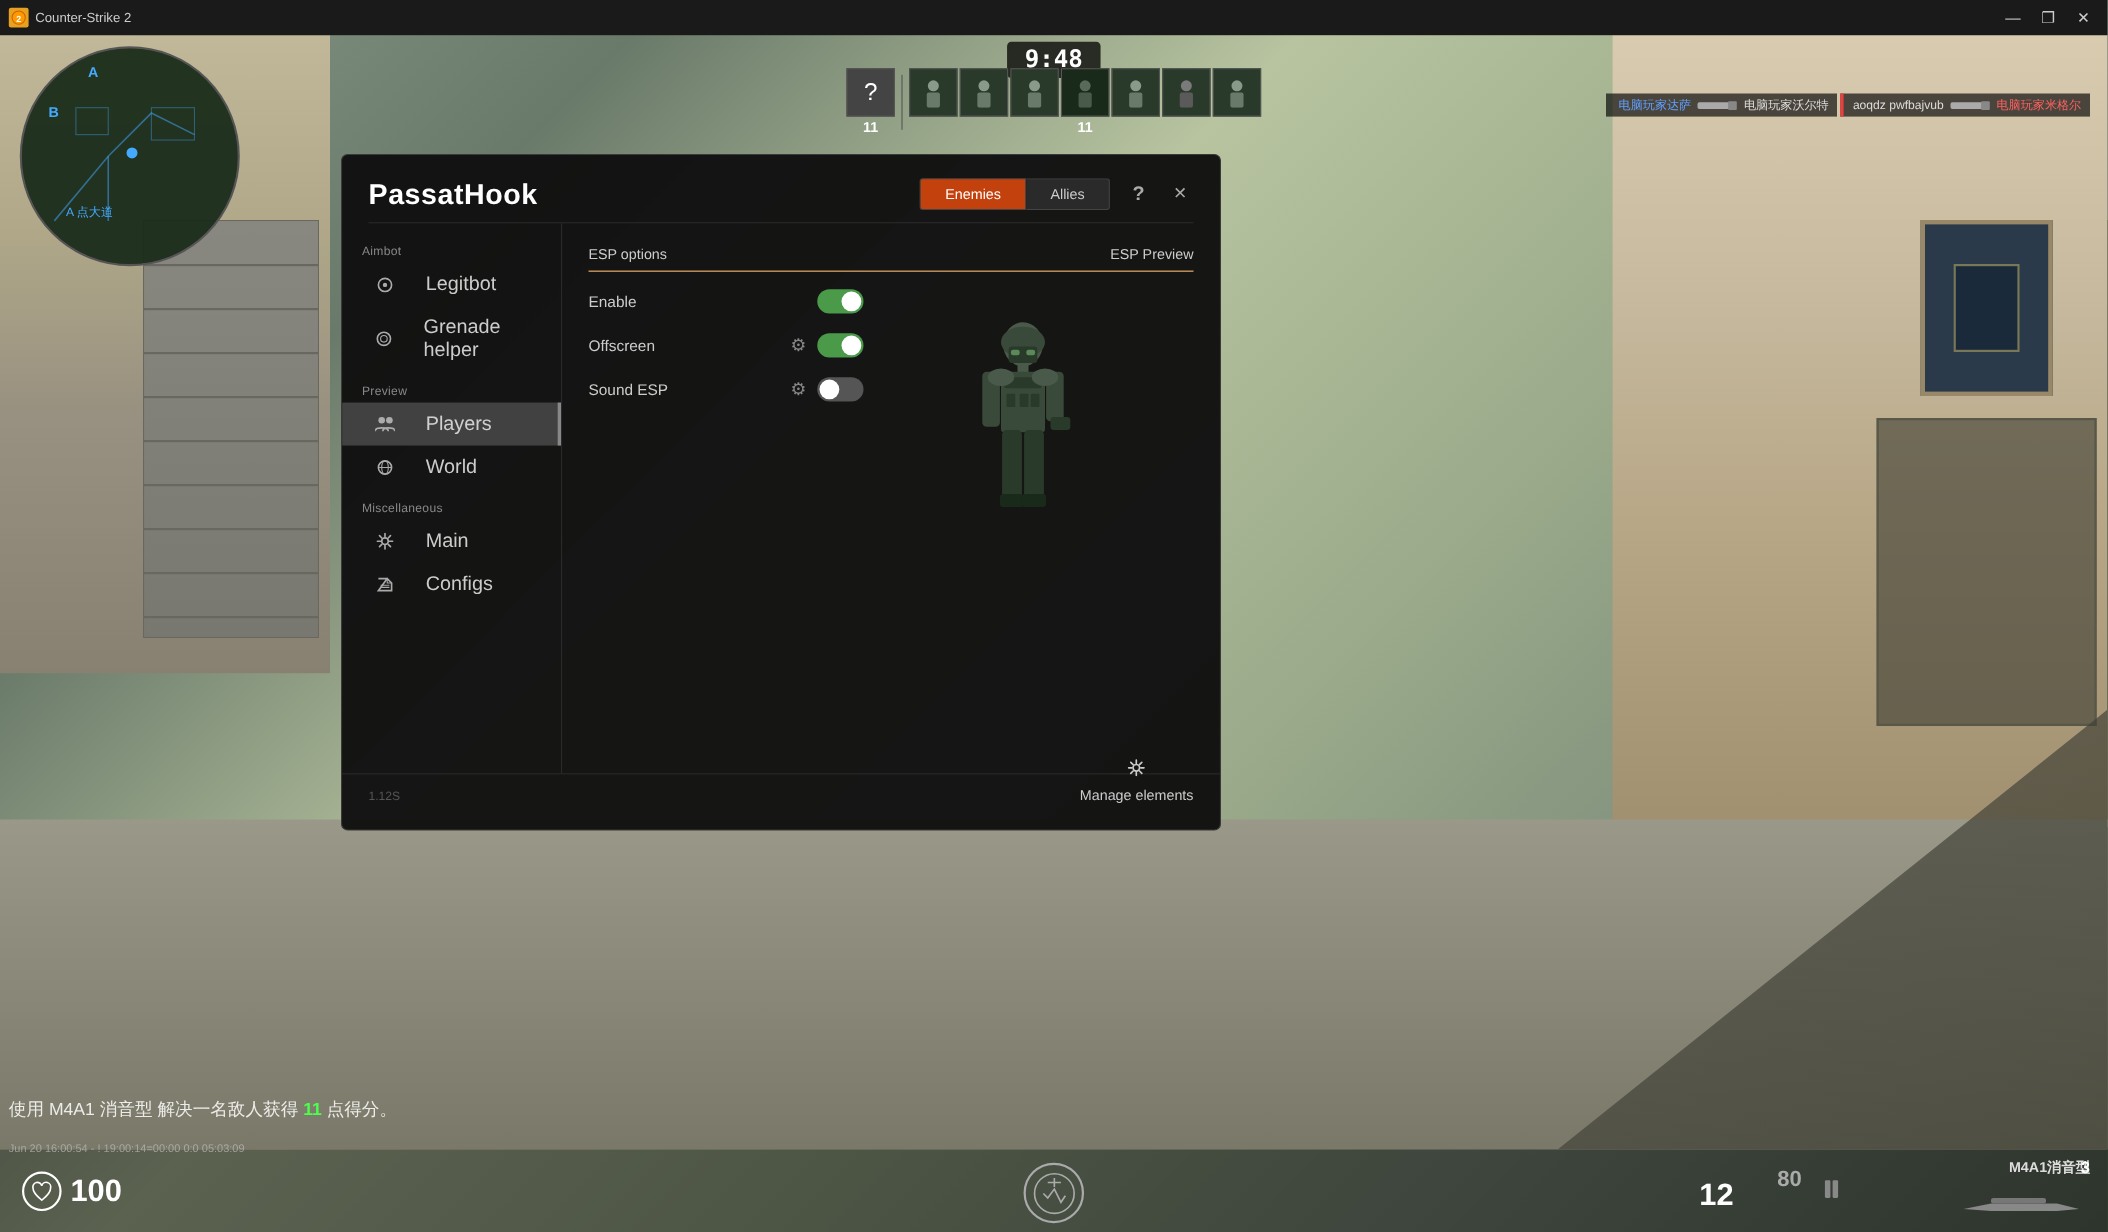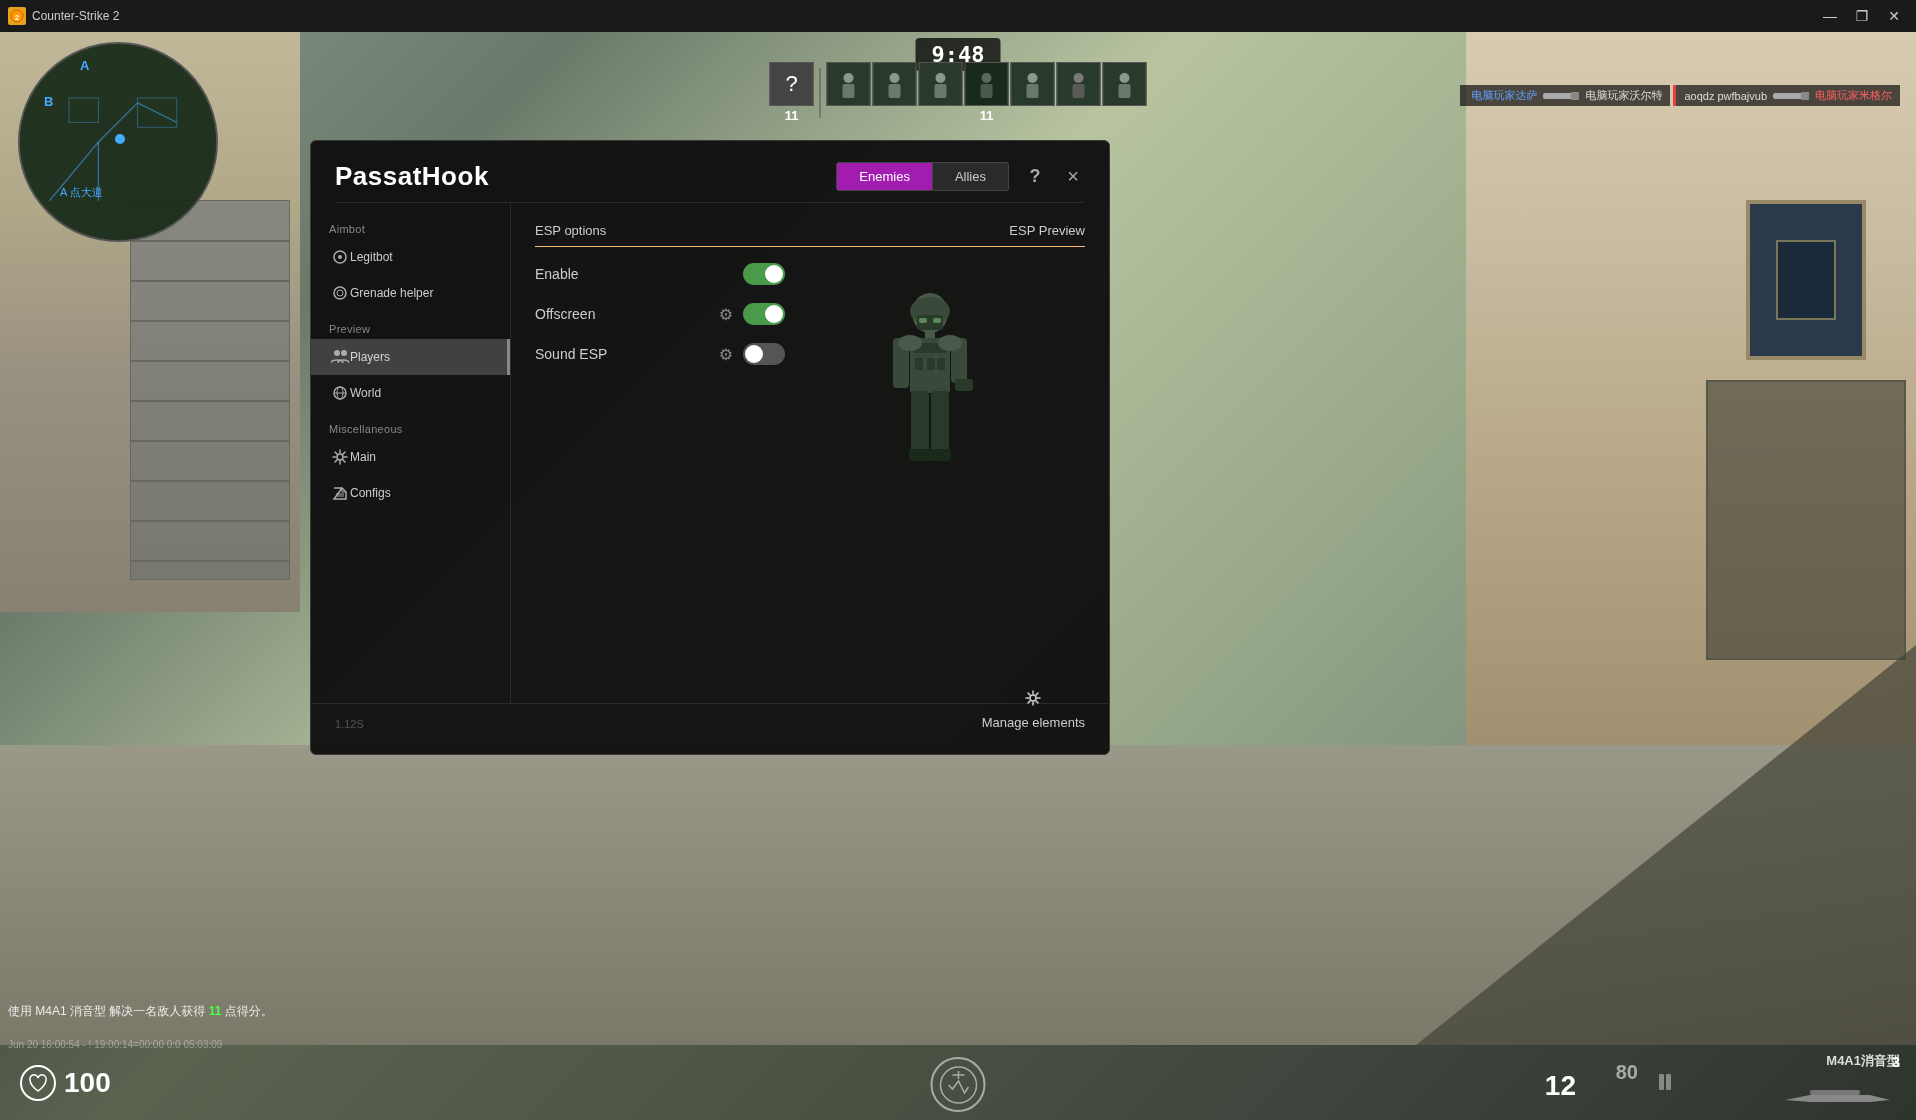--- a/index.html
+++ b/index.html
@@ -189,21 +189,21 @@
       width: 55px; height: 55px;
       border: 2px solid #aaa;
       border-radius: 50%;
       display: flex; align-items: center; justify-content: center;
       color: #ddd; font-size: 22px;
     }
     .hud-bottom-kill-msg {
       position: absolute;
       bottom: 100px; left: 8px;
       color: rgba(255,255,255,0.85);
-      font-size: 12px;
+      font-size: 16px;
       z-index: 51;
     }
     .hud-kill-highlight { color: #4cff4c; font-weight: bold; }
 
     
     .hud-datetime {
       position: absolute;
       bottom: 70px; left: 8px;
       color: rgba(200,200,200,0.6);
       font-size: 10px;
@@ -242,21 +242,21 @@
     .dialog-tab {
       padding: 6px 22px;
       background: #2a2a2a;
       color: #ccc;
       border: 1px solid #444;
       cursor: pointer;
       font-size: 13px;
       border-radius: 3px 0 0 3px;
     }
     .dialog-tab.active {
-      background: #a21caf;
+      background: #c2410c;
       color: white;
     }
     .dialog-tab:last-child {
       border-radius: 0 3px 3px 0;
       border-left: none;
     }
     .dialog-help {
       color: #aaa;
       font-size: 18px;
       cursor: pointer;
@@ -286,25 +286,25 @@
     .sidebar-section-label {
       color: #888;
       font-size: 11px;
       text-transform: none;
       padding: 12px 18px 4px 18px;
       letter-spacing: 0.3px;
     }
     .sidebar-item {
       display: flex;
       align-items: center;
-      gap: 1px;
-      padding: 9px 20px;
+      gap: 28px;
+      padding: 9px 30px;
       cursor: pointer;
       color: #ccc;
-      font-size: 12px;
+      font-size: 18px;
       border-radius: 0;
       position: relative;
     }
     .sidebar-item.active {
       background: #333;
       color: white;
     }
     .sidebar-item.active::after {
       content: '';
       position: absolute;

